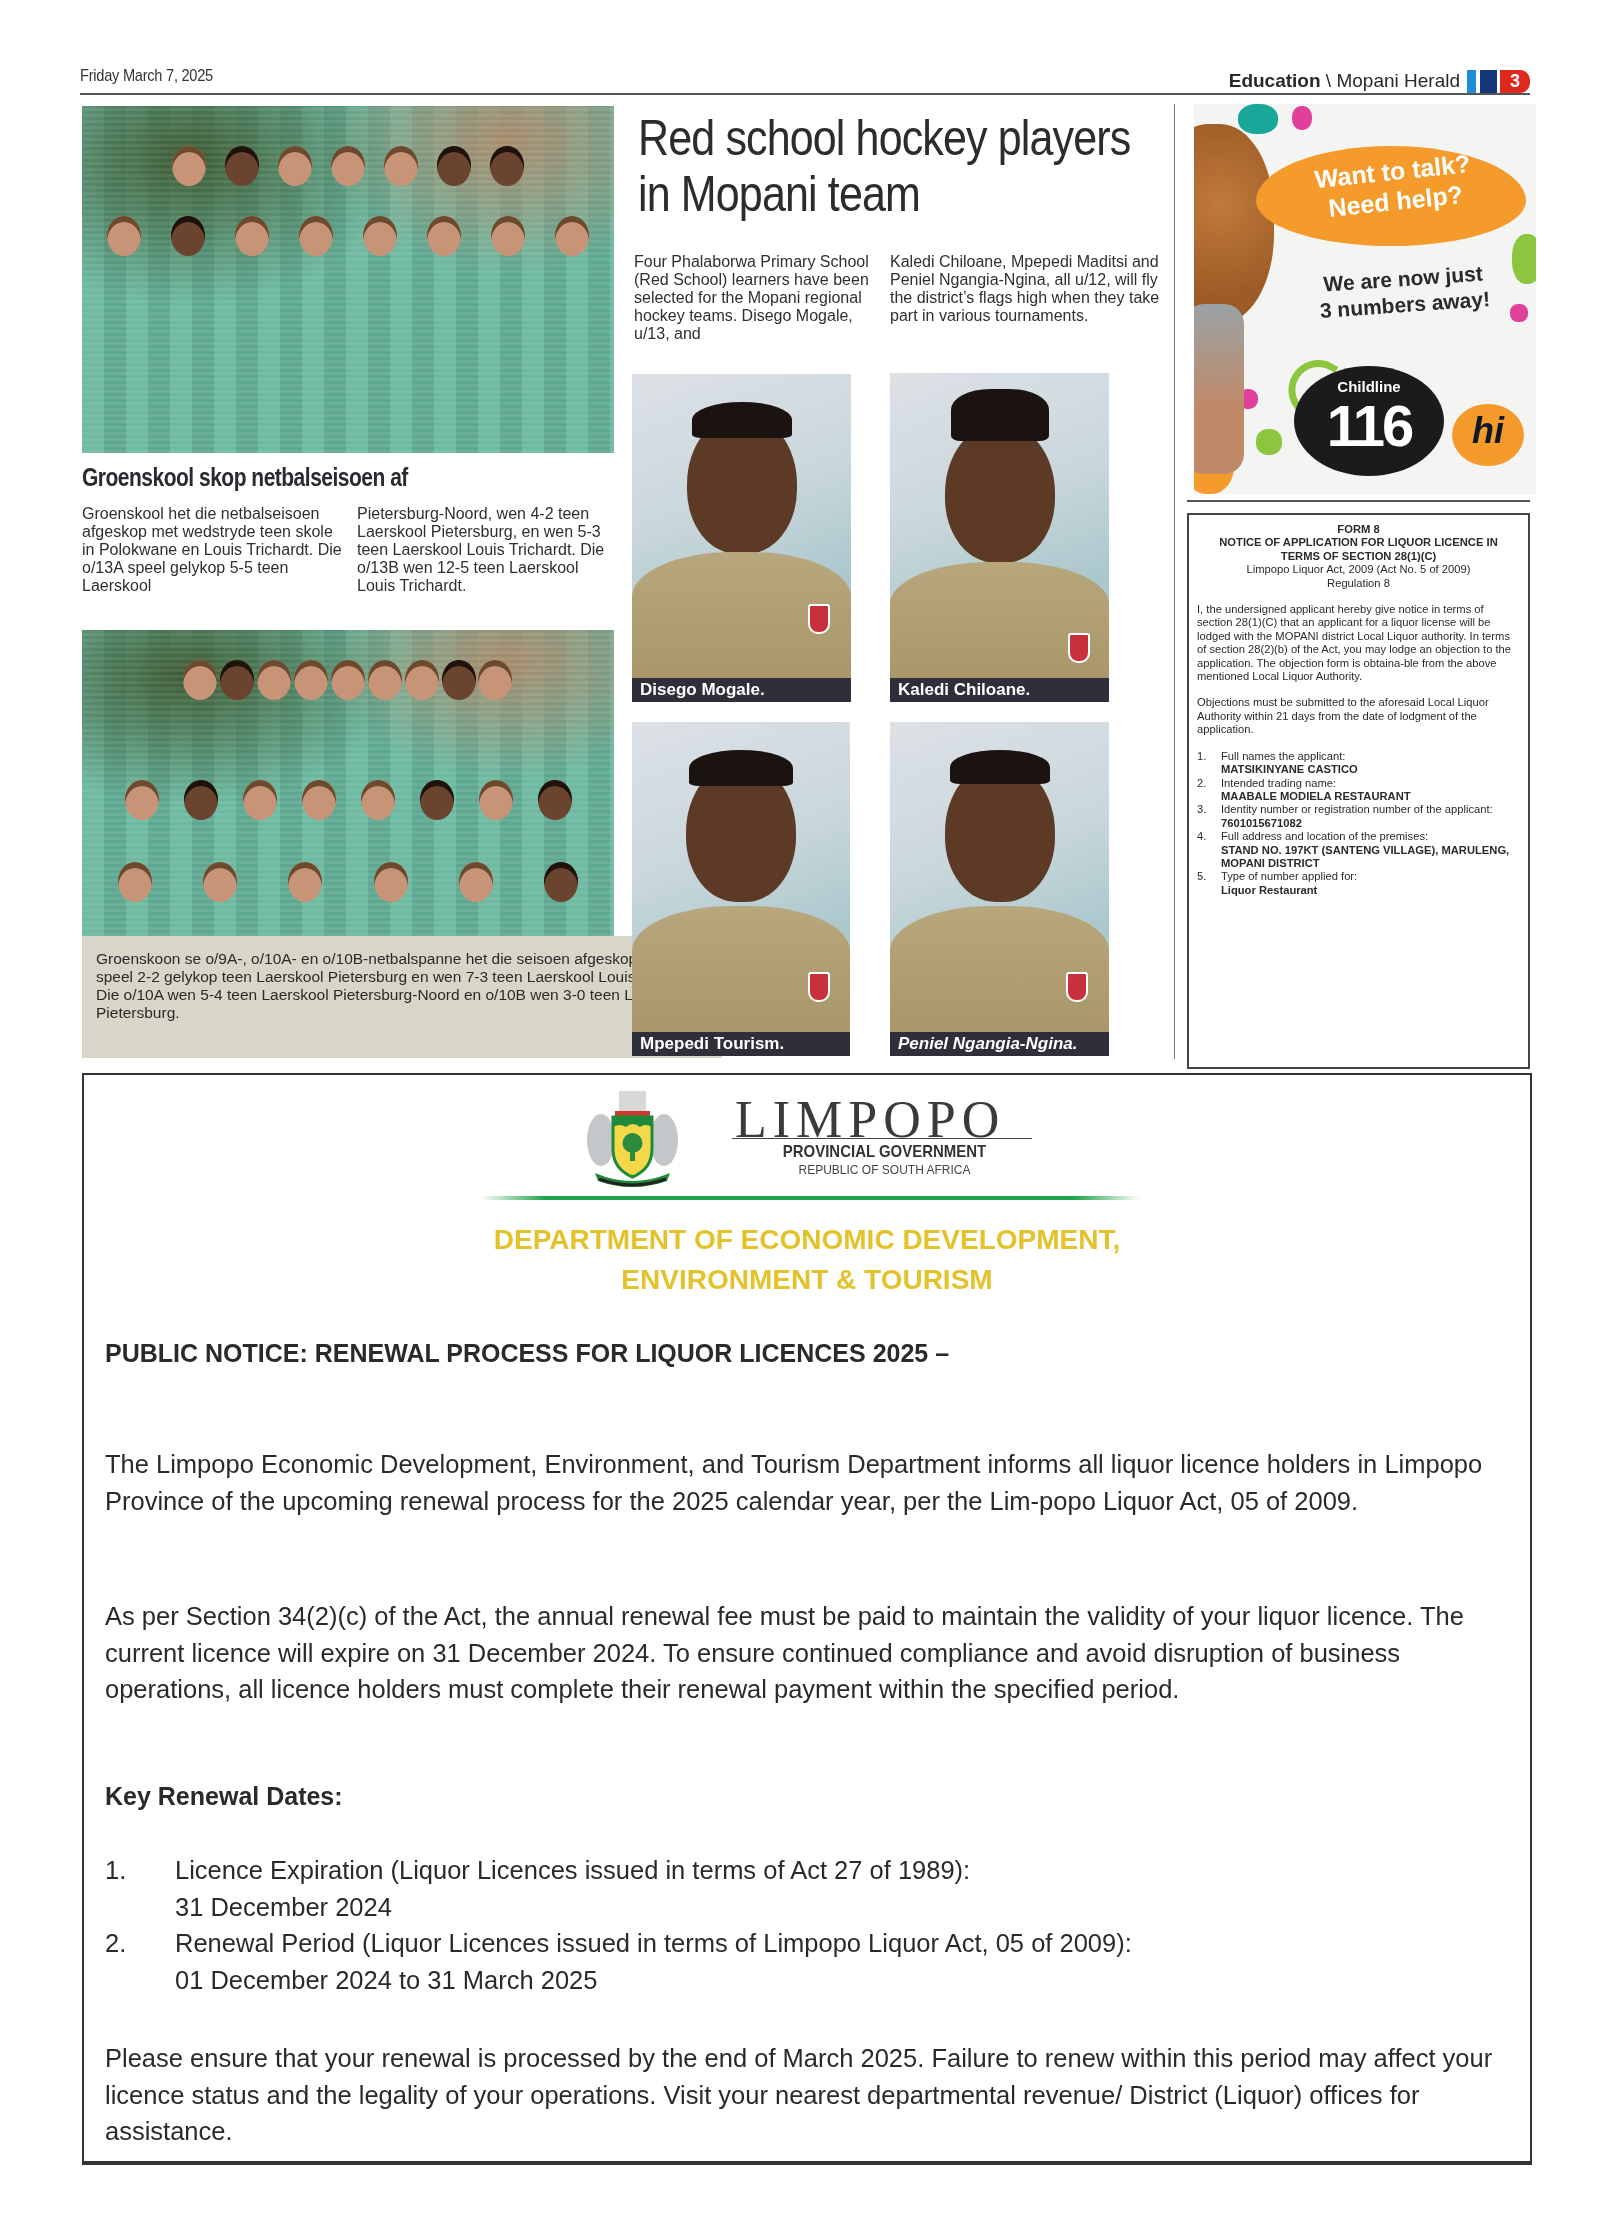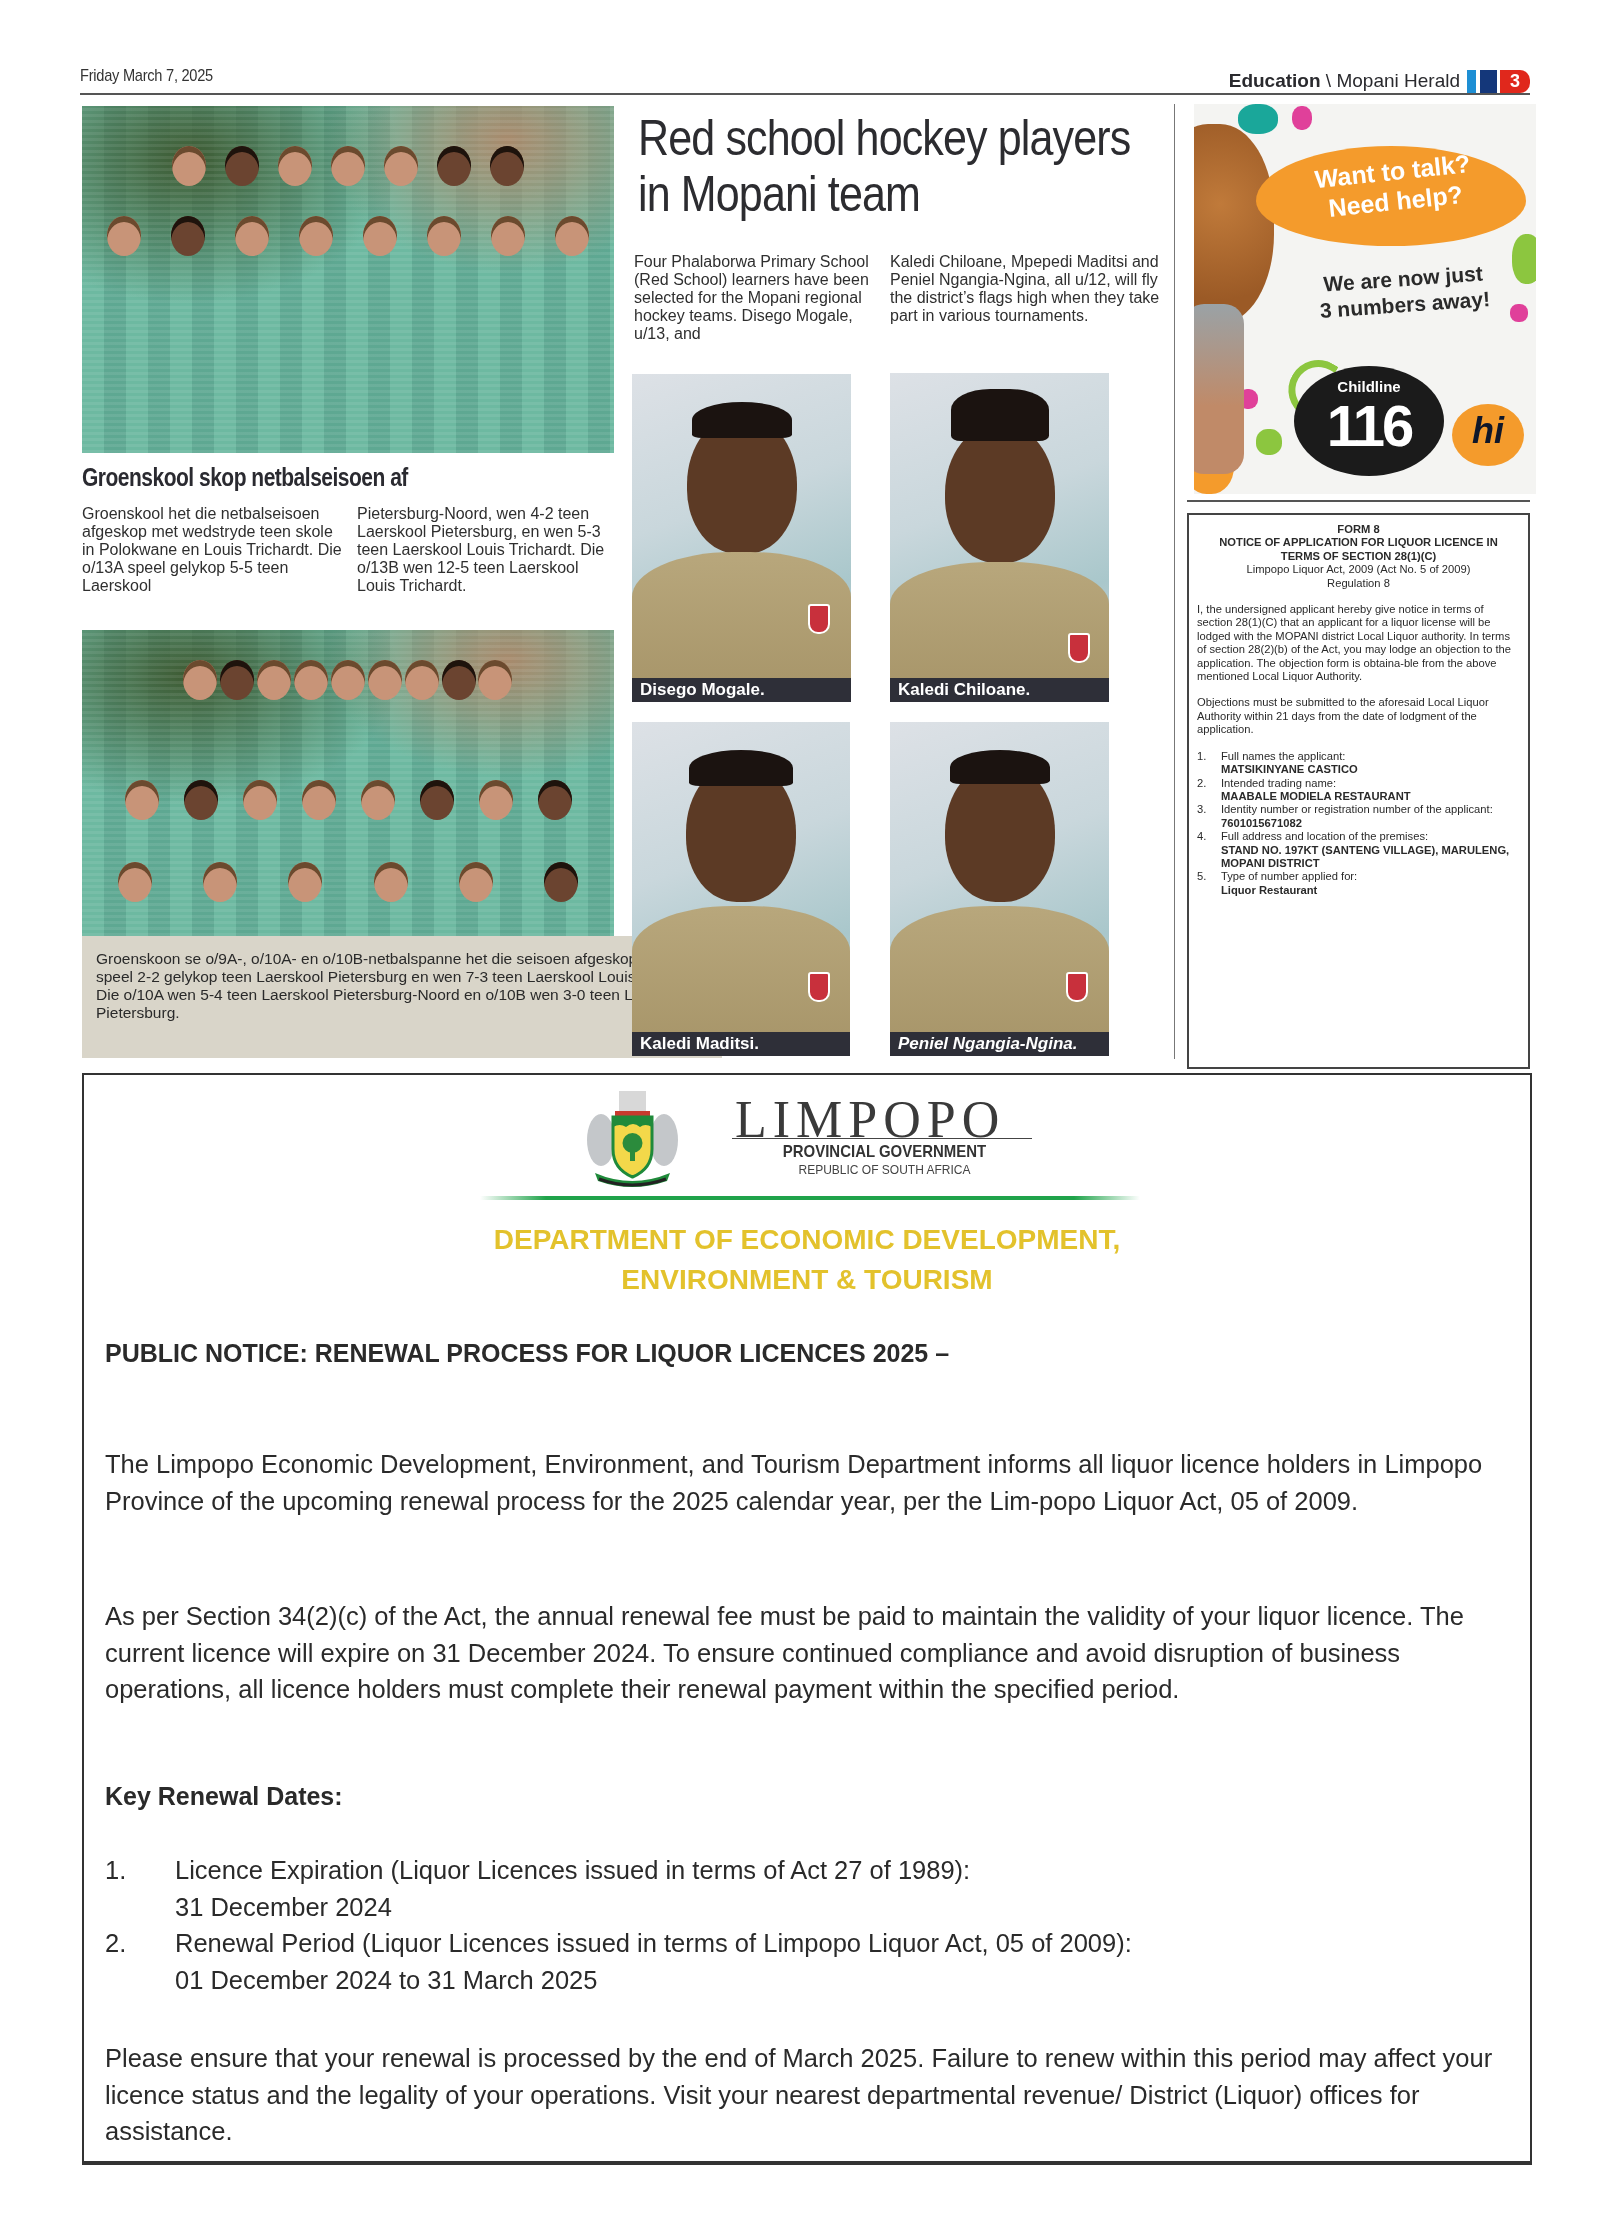--- a/index.html
+++ b/index.html
@@ -177,21 +177,21 @@
     <div class="hair" style="top:16px;width:98px;height:52px;border-radius:40% 40% 10% 10%;"></div>
   <div class="shirt" style="height:140px;"></div>
   <div class="badge" style="left:178px; top:260px;"></div>
   <div class="caption-bar">Kaledi Chiloane.</div>
 </div>
 <div class="abs photo portrait" style="left:632px; top:722px; width:218px; height:334px;">
   <div class="head" style="top:40px;"></div>
     <div class="hair" style="top:28px;width:104px;height:36px;"></div>
   <div class="shirt" style="height:150px;"></div>
   <div class="badge" style="left:176px; top:250px;"></div>
-  <div class="caption-bar">Kaledi Maditsi.</div>
+  <div class="caption-bar">Mpepedi Tourism.</div>
 </div>
 <div class="abs photo portrait" style="left:890px; top:722px; width:219px; height:334px;font-style:italic;">
   <div class="head" style="top:40px;"></div>
     <div class="hair" style="top:28px;width:100px;height:34px;"></div>
   <div class="shirt" style="height:150px;"></div>
   <div class="badge" style="left:176px; top:250px;"></div>
   <div class="caption-bar">Peniel Ngangia-Ngina.</div>
 </div>
 
 <div class="abs vrule" style="left:1174px; top:104px; width:1px; height:955px;"></div>

